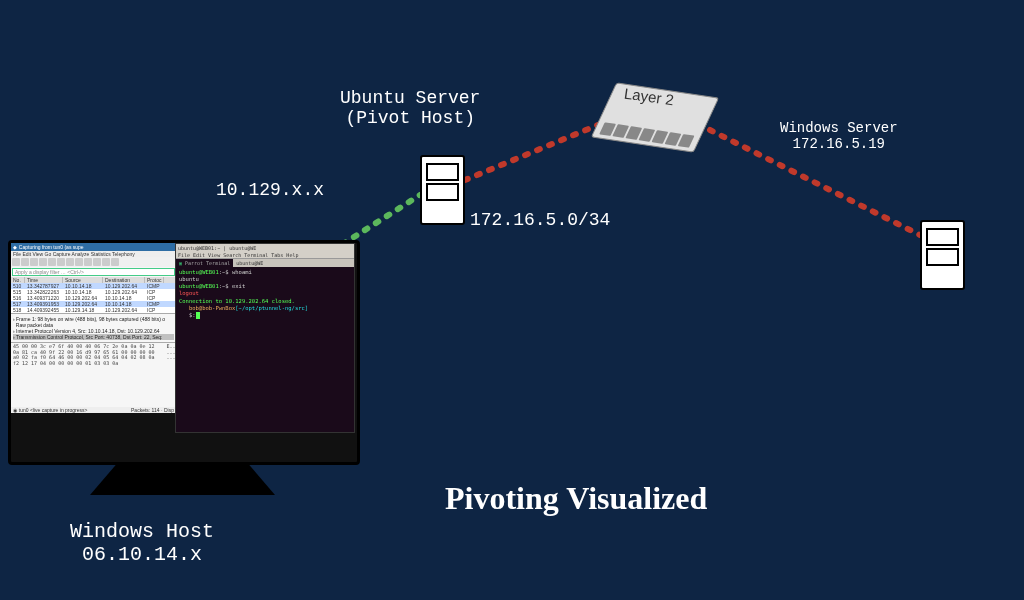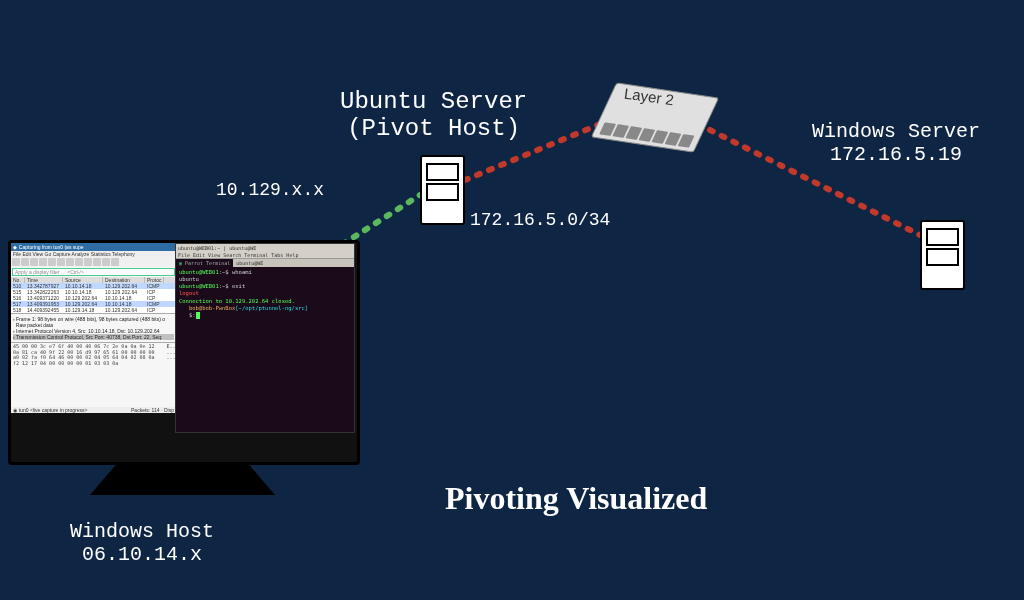--- a/index.html
+++ b/index.html
@@ -134,41 +134,41 @@
 </style>
 </head>
 <body>
 
 <svg class="lines">
   <line x1="310" y1="265" x2="420" y2="195" stroke="#5cb85c" stroke-width="6" stroke-dasharray="3 10" stroke-linecap="round"></line>
   <line x1="465" y1="180" x2="610" y2="120" stroke="#c0392b" stroke-width="6" stroke-dasharray="3 10" stroke-linecap="round"></line>
   <line x1="710" y1="130" x2="920" y2="235" stroke="#c0392b" stroke-width="6" stroke-dasharray="3 10" stroke-linecap="round"></line>
 </svg>
 
-<div class="label" style="left:340px; top:88px; font-size:24px; text-align:center;"><span>Ubuntu Server</span>
+<div class="label" style="left:340px; top:88px; font-size:18px; text-align:center;"><span>Ubuntu Server</span>
 <span>(Pivot Host)</span></div>
 <div class="server" style="left:420px; top:155px;"></div>
 <div class="label" style="left:216px; top:180px; font-size:18px;">10.129.x.x</div>
 
 <div class="label" style="left:470px; top:210px; font-size:18px;">172.16.5.0/34</div>
 
 <div class="switch" style="left:600px; top:90px;">
   <div class="switch-ports">
       <span></span>
       <span></span>
       <span></span>
       <span></span>
       <span></span>
       <span></span>
       <span></span>
     </div>
 </div>
 <div class="switch-label" style="left:624px; top:88px;">Layer 2</div>
 
-<div class="label" style="left:780px; top:120px; font-size:20px; text-align:center;margin-left:32px;"><span>Windows Server</span>
+<div class="label" style="left:780px; top:120px; font-size:14px; text-align:center;"><span>Windows Server</span>
 <span>172.16.5.19</span></div>
 <div class="server" style="left:920px; top:220px;"></div>
 
 <div class="monitor-stand1"></div>
 <div class="monitor"></div>
 
 <div class="wireshark">
   <div class="ws-title">◆ <span>Capturing from tun0 (as supe</span></div>
   <div class="ws-menu">File Edit View Go Capture Analyze Statistics Telephony</div>
   <div class="ws-toolbar">

